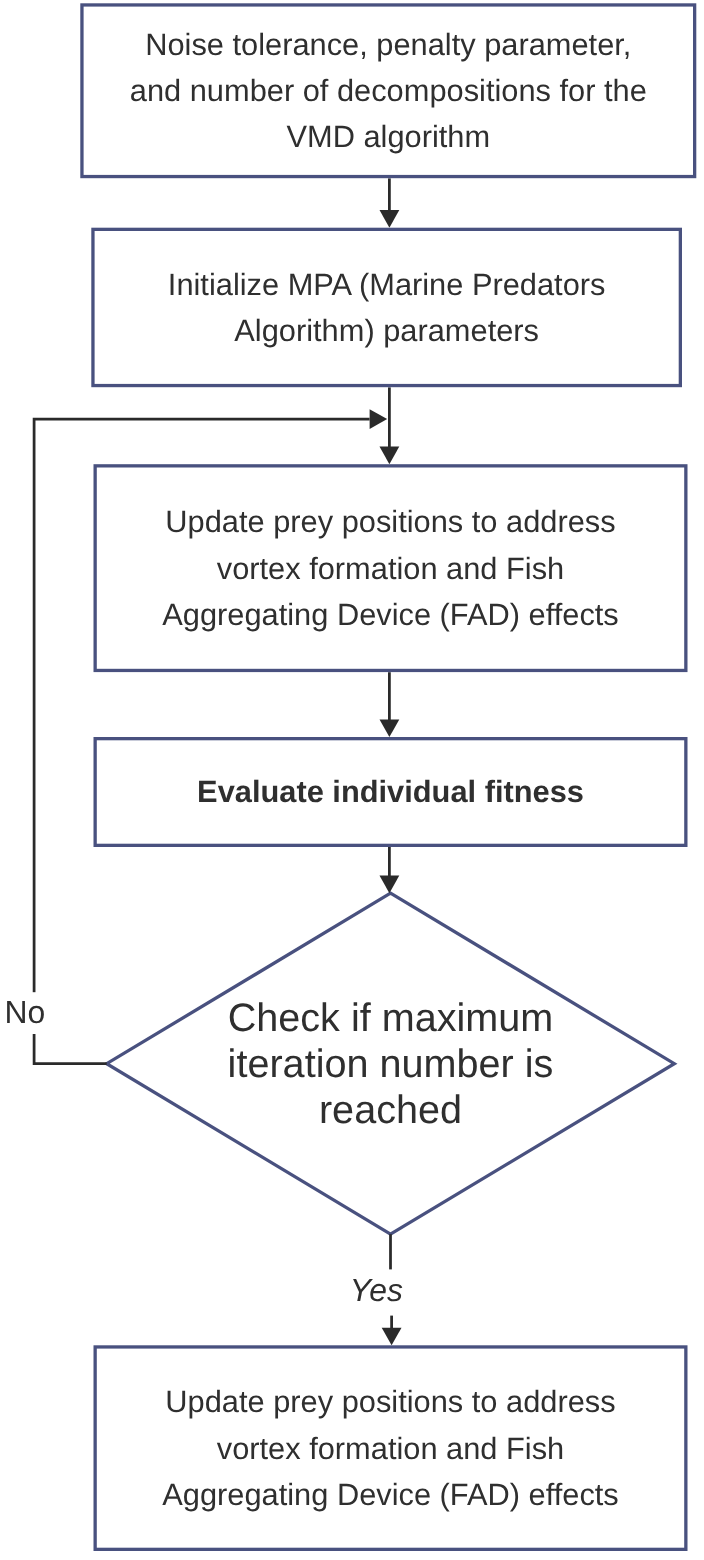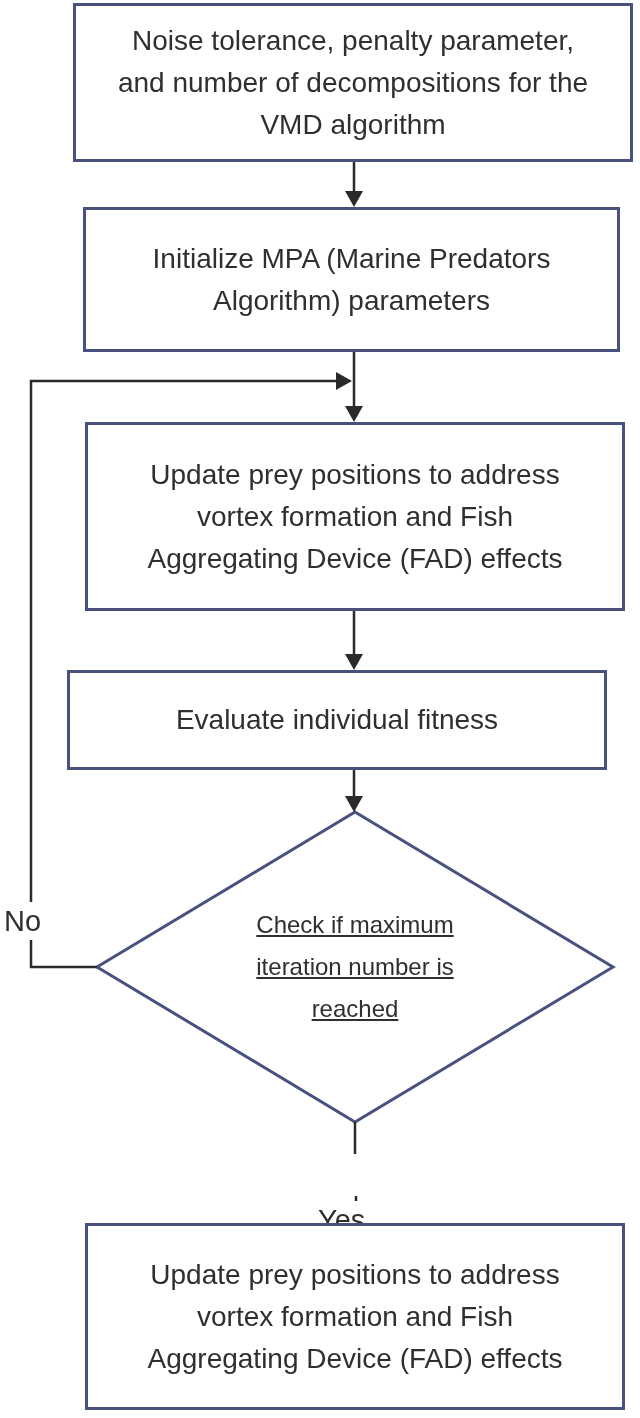--- a/index.html
+++ b/index.html
@@ -55,41 +55,40 @@
     white-space: pre-line;
     padding: 4px 10px;
   }
   .diamond-label {
     position: absolute;
     display: flex;
     align-items: center;
     justify-content: center;
     text-align: center;
     color: var(--text);
-    font-size: 24px;
+    font-size: 36px;
     line-height: 42px;
     white-space: pre-line;
-    text-decoration: underline;
   }
   .edge-label {
     position: absolute;
     background: var(--background);
     color: var(--text);
     font-size: 29px;
     line-height: 34px;
     padding: 2px 0;
   }
   #node-vmd-inputs        { left: 73px;  top: 3px;    width: 560px; height: 159px; }
   #node-init-mpa          { left: 83px;  top: 207px;  width: 537px; height: 145px; }
   #node-update-prey-loop  { left: 85px;  top: 422px;  width: 540px; height: 189px; }
-  #node-evaluate-fitness  { left: 67px;  top: 670px;  width: 540px; height: 100px; }
+  #node-evaluate-fitness  { left: 85px;  top: 670px;  width: 540px; height: 100px; font-weight: bold; }
   #diamond-label          { left: 97px;  top: 812px;  width: 516px; height: 310px; }
   #node-update-prey-final { left: 85px;  top: 1223px; width: 540px; height: 187px; }
   #label-no  { left: 4px;   top: 902px;  width: 48px; }
-  #label-yes { left: 318px; top: 1201px; width: 70px; }
+  #label-yes { left: 318px; top: 1155px; width: 70px; font-style: italic; }
 </style>
 </head>
 <body>
 
 <div class="canvas">
 
   <svg class="connectors" viewBox="0 0 640 1418" xmlns="http://www.w3.org/2000/svg">
 
     <polygon class="diamond-shape" points="355,812 613,967 355,1122 97,967"></polygon>
 

